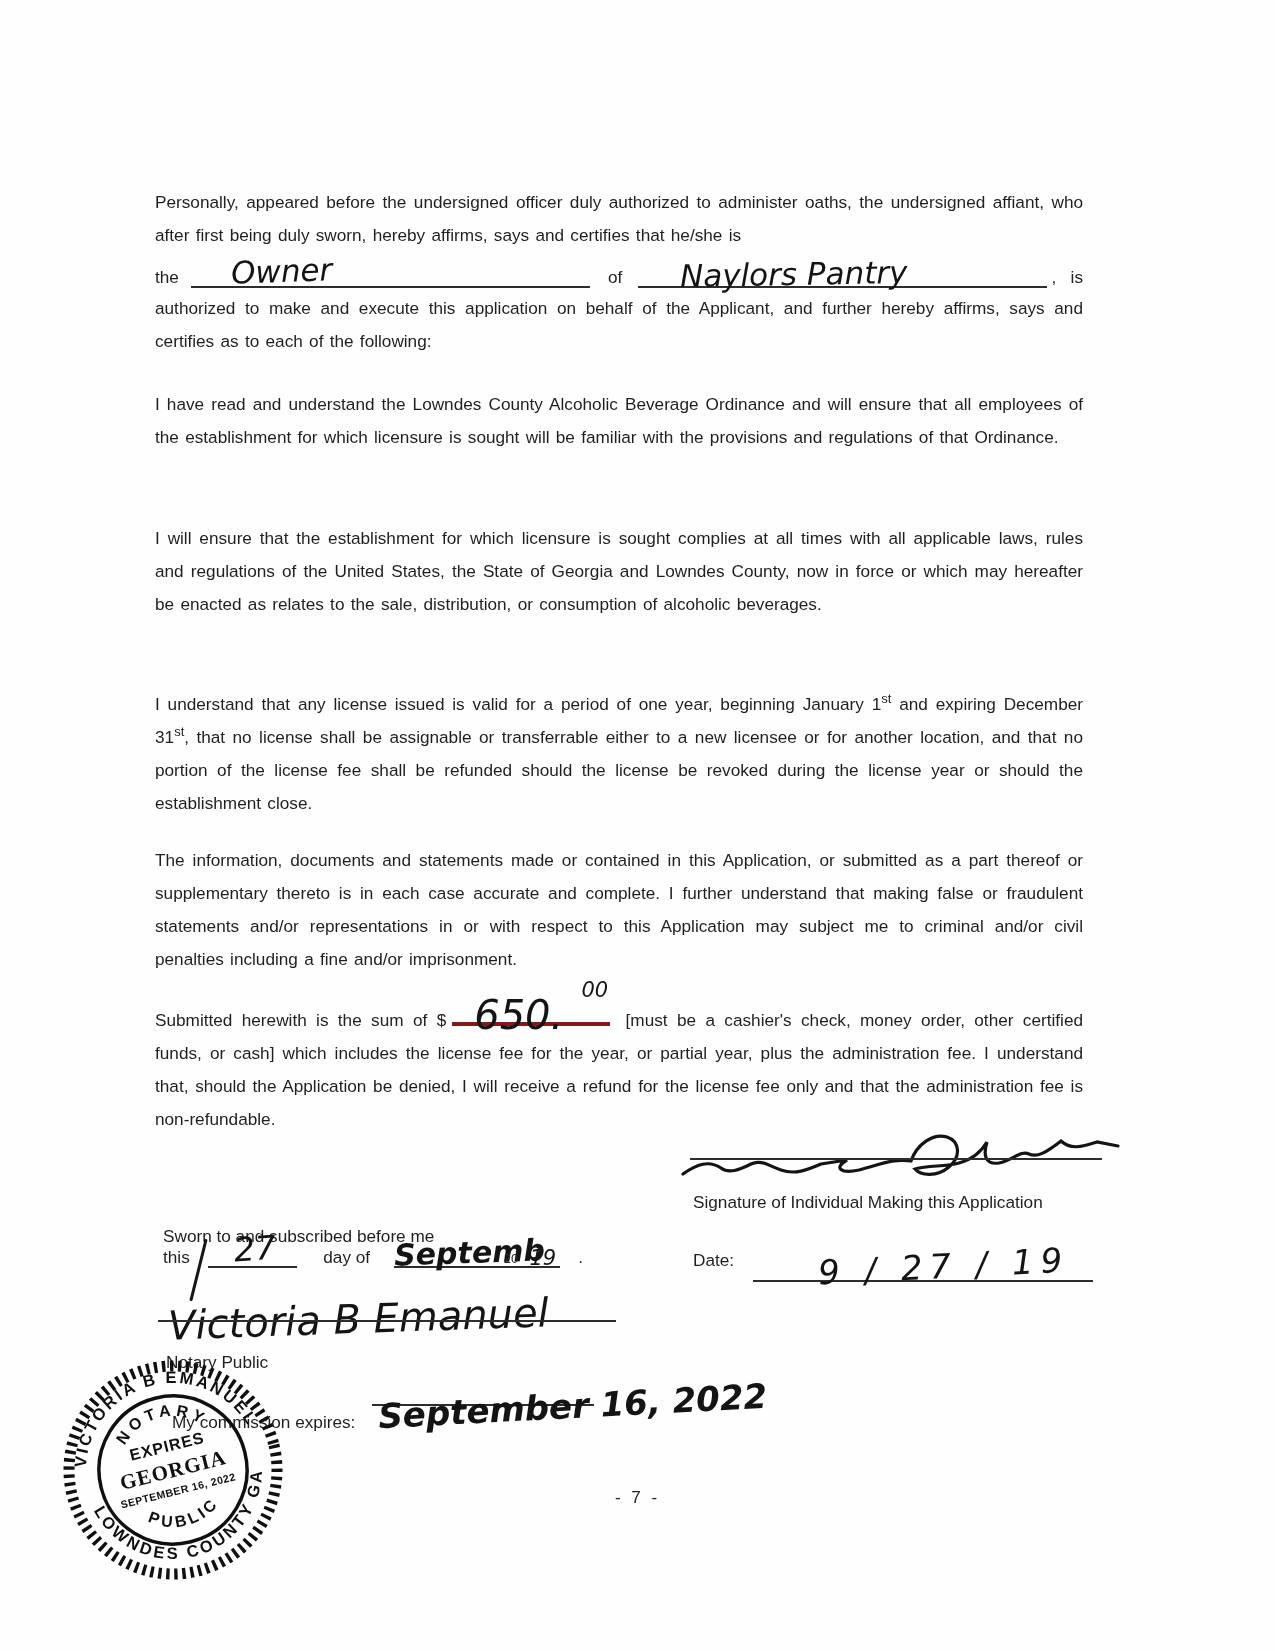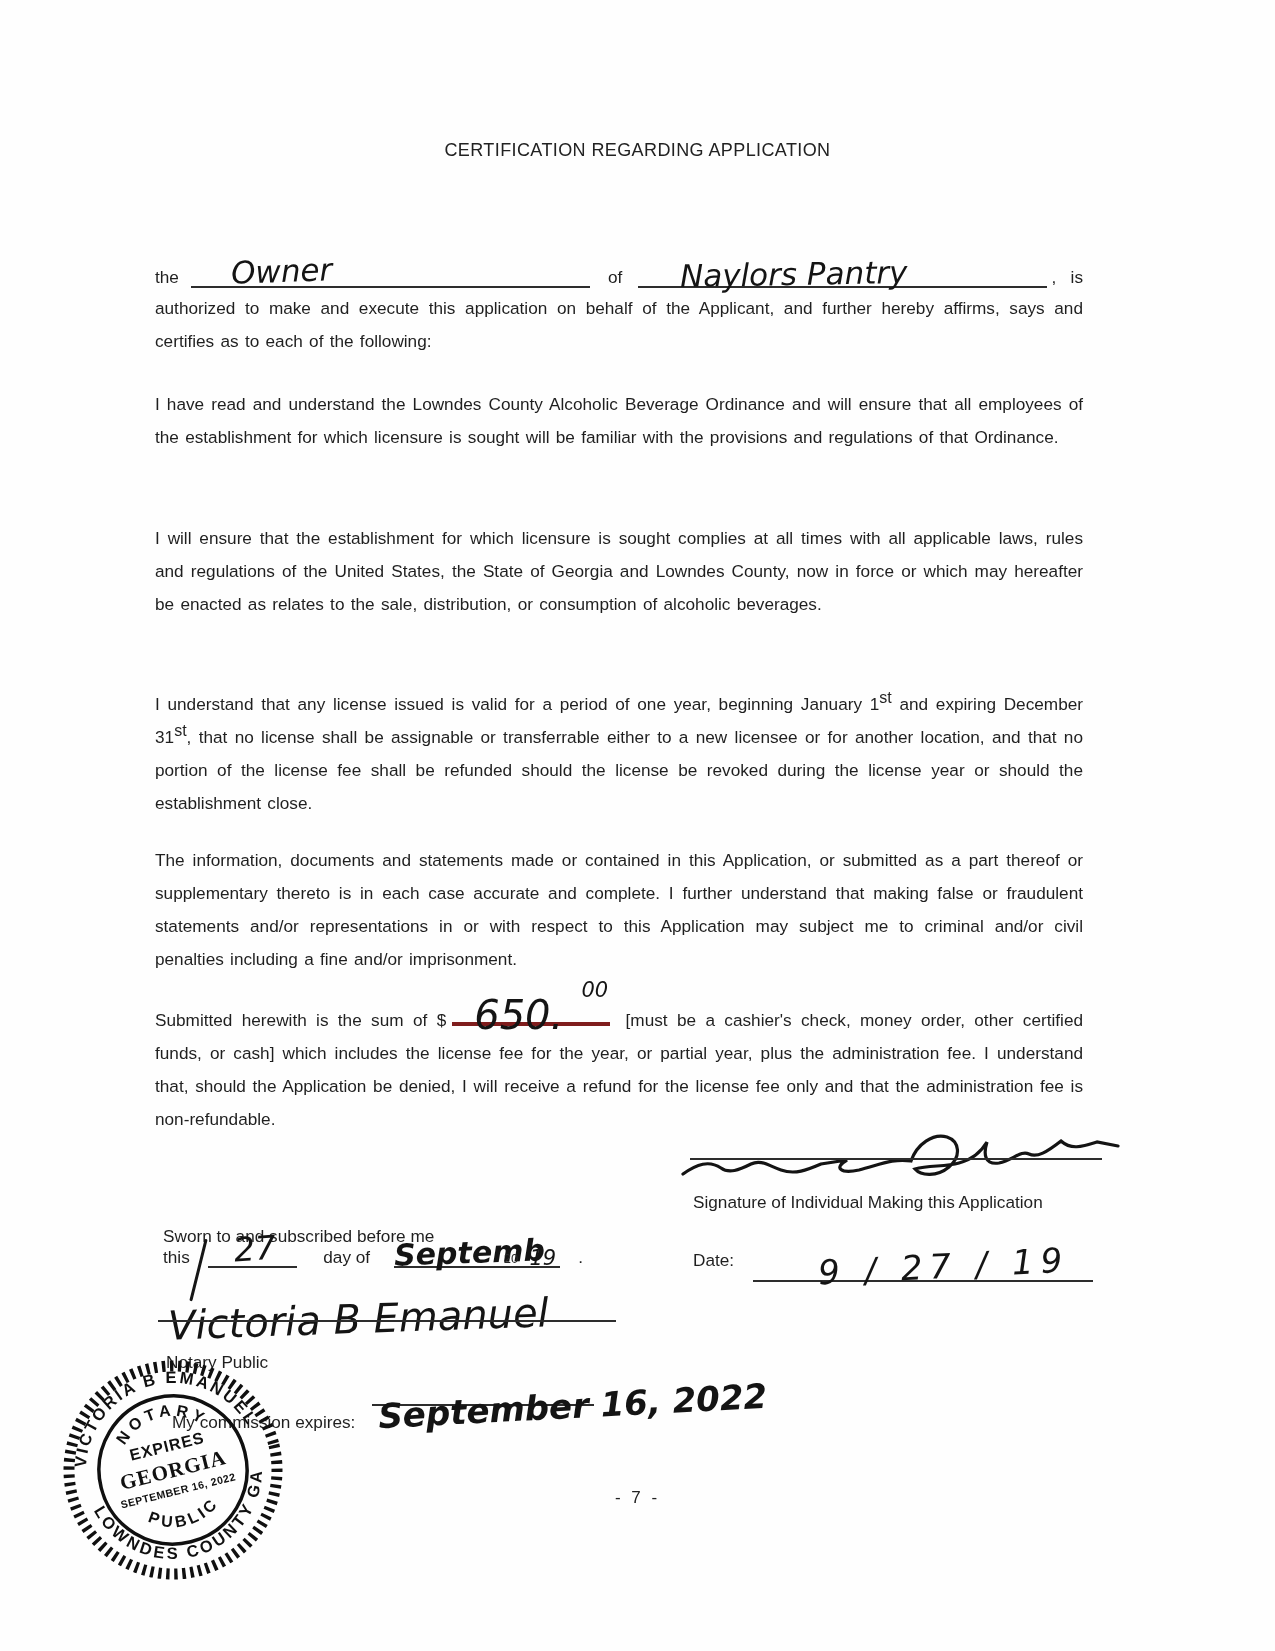--- a/index.html
+++ b/index.html
@@ -53,21 +53,21 @@
     border-bottom: 4px solid #7f1d1d;
     height: 26px;
     vertical-align: baseline;
   }
   .hand {
     font-family: "DejaVu Sans", sans-serif;
     font-style: italic;
     color: #141414;
     white-space: nowrap;
   }
-  sup.st { font-size: 16px; vertical-align: super; line-height: 0; }
+  sup.st { font-size: 13px; vertical-align: super; line-height: 0; }
   .sig-label, .small-label { font-size: 17.2px; color: #1f1f1f; }
   .underline-seg { position: absolute; border-bottom: 2px solid #2d2d2d; }
   .page-num {
     position: absolute;
     top: 1488px; left: 0; width: 1275px;
     text-align: center;
     font-size: 17px;
     letter-spacing: 3px;
     color: #222;
   }
@@ -86,22 +86,22 @@
     width: 2.5px;
     background: #161616;
     border-radius: 2px;
   }
 </style>
 </head>
 <body>
 
 <div class="page">
 
-  <div class="doc-title">CERTIFICATION REGARDING APPLICATION</div>
 
+  <p class="doc-par" style="top:186px; margin:0;">Personally, appeared before the undersigned officer duly authorized to administer oaths, the undersigned affiant, who after first being duly sworn, hereby affirms, says and certifies that he/she is</p>
 
   <div class="fill-line" style="top:254px;">
     <span style="padding-right:12px;">the</span>
     <span class="blank" style="flex:1 1 385px; margin-right:18px;">
       <span class="hand" style="position:absolute; left:40px; bottom:-3px; font-size:31px; transform:rotate(-2deg);">Owner</span>
     </span>
     <span style="padding-right:16px;">of</span>
     <span class="blank" style="flex:1 1 395px;">
       <span class="hand" style="position:absolute; left:42px; bottom:-6px; font-size:31px; transform:rotate(-1deg);">Naylors Pantry</span>
     </span>

